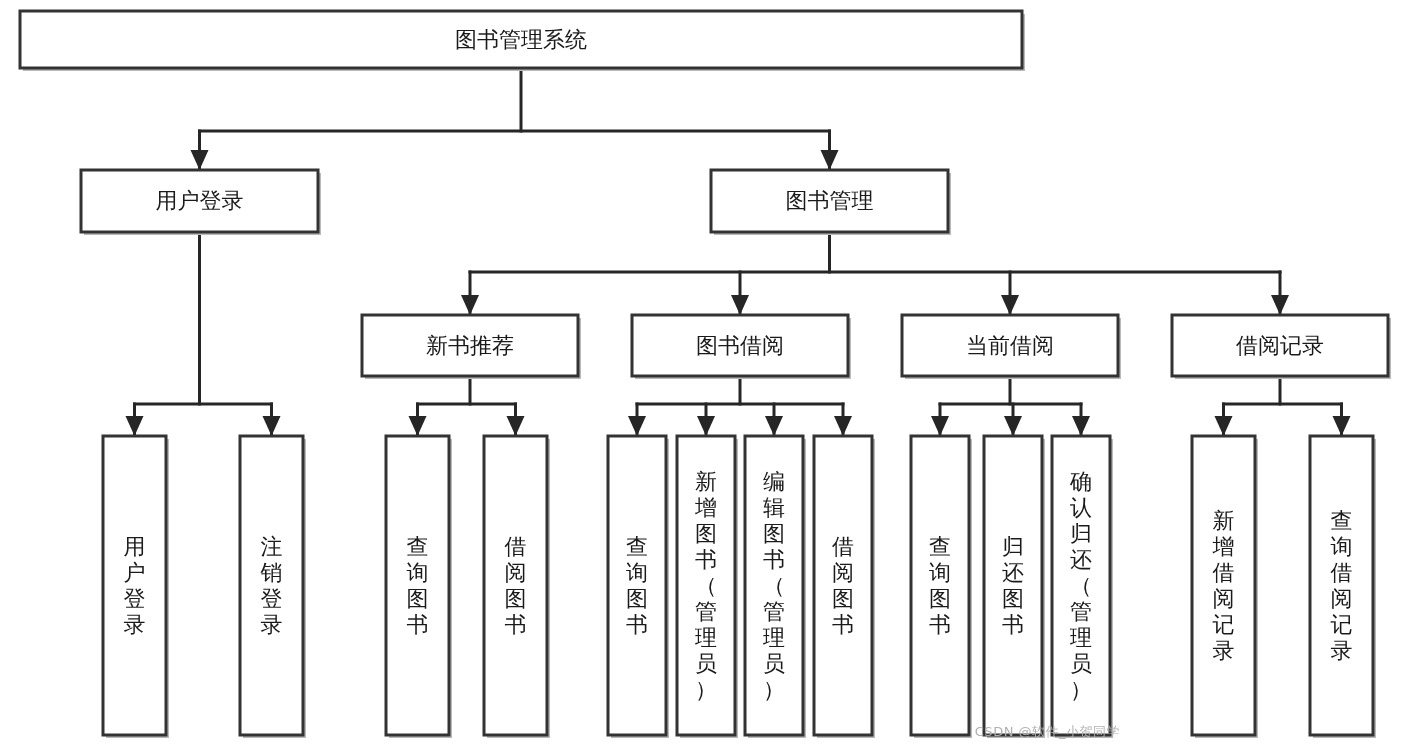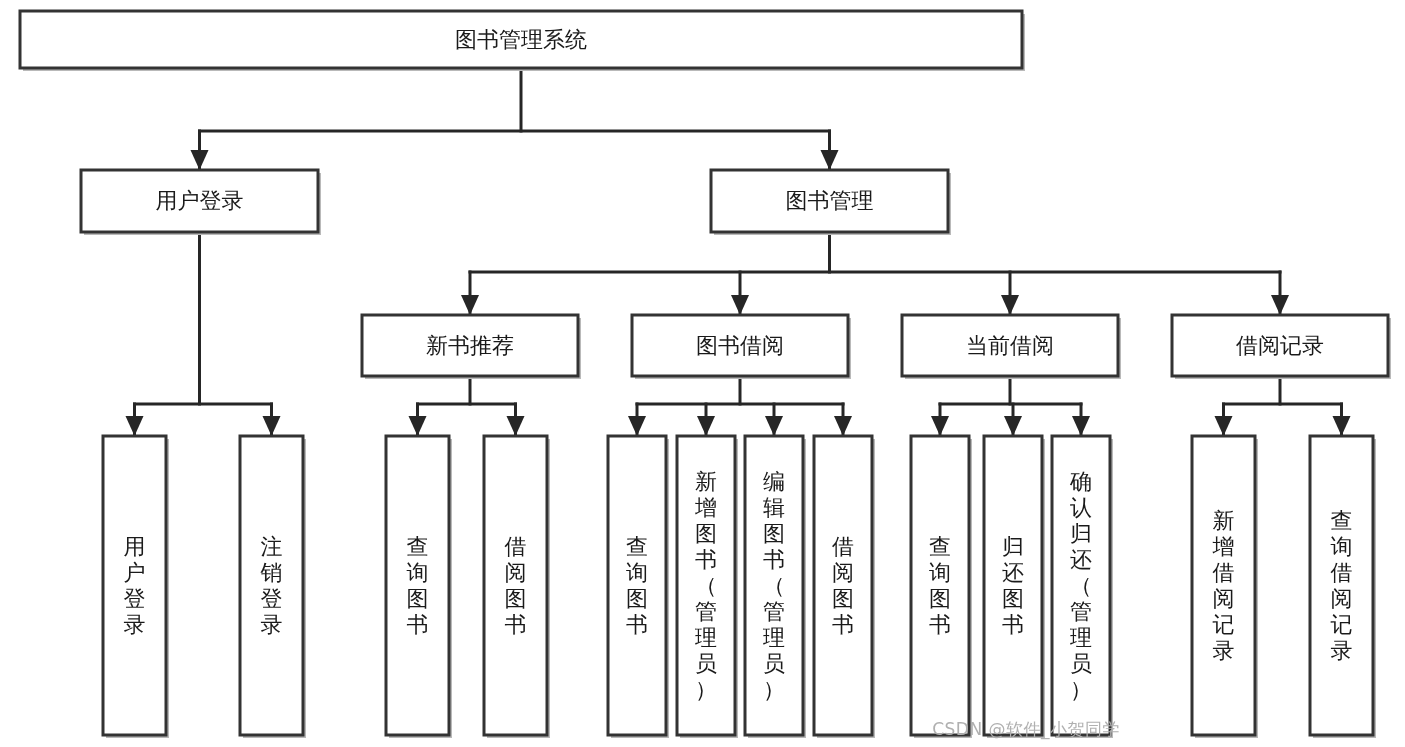--- a/index.html
+++ b/index.html
@@ -53,21 +53,21 @@
     font-family: "DejaVu Sans", "Liberation Sans", sans-serif;
     font-size: 22px;
     fill: #1a1a1a;
     text-anchor: middle;
   }
   .watermark {
     position: absolute;
     right: 8px;
     bottom: 6px;
     font-family: "DejaVu Sans", "Liberation Sans", sans-serif;
-    font-size: 17px;
+    font-size: 13px;
     color: #b0b0b0;
     letter-spacing: 0.5px;
     white-space: nowrap;
     pointer-events: none;
   }
 </style>
 </head>
 <body>
 
 <div id="diagram-root">

